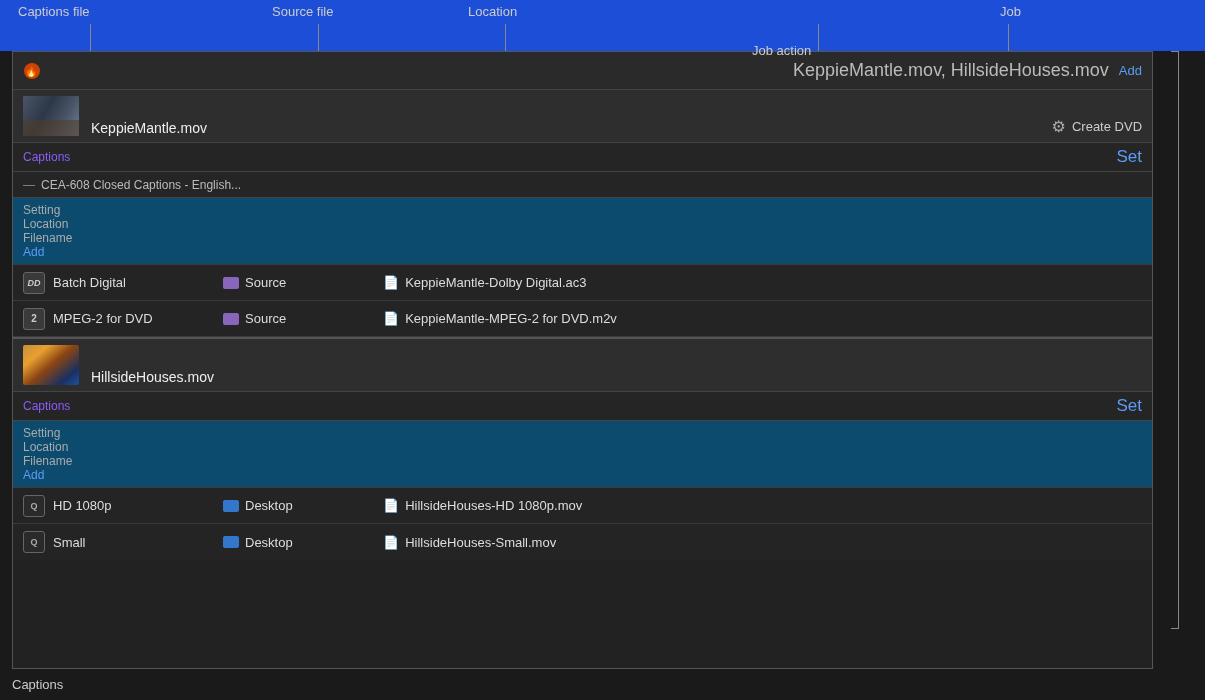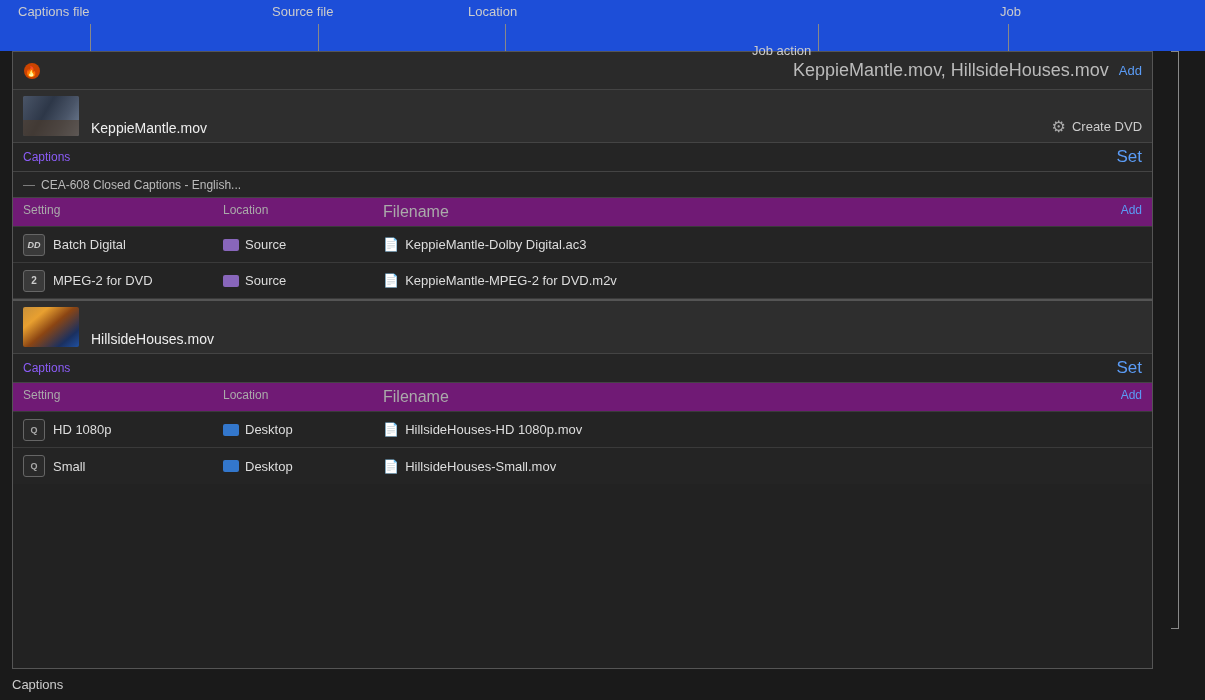--- a/index.html
+++ b/index.html
@@ -132,27 +132,28 @@
     }
 
     .cea-text {
       font-size: 12px;
       color: #bbb;
     }
 
     .output-header-row {
       display: flex;
       padding: 5px 10px;
-      background: #701a75;
+      background: #0c4a6e;
       border-bottom: 1px solid #3a3a3a;
+      flex-direction: column;
     }
 
     .col-setting { width: 200px; font-size: 12px; color: #aaa; }
     .col-location { width: 160px; font-size: 12px; color: #aaa; }
-    .col-filename { flex: 1; font-size: 16px; color: #aaa; }
+    .col-filename { flex: 1; font-size: 12px; color: #aaa; }
     .col-add { font-size: 12px; color: #5b9cf6; cursor: pointer; }
 
     .output-data-row {
       display: flex;
       align-items: center;
       padding: 6px 10px;
       border-bottom: 1px solid #3a3a3a;
       background: #242424;
       min-height: 36px;
     }

